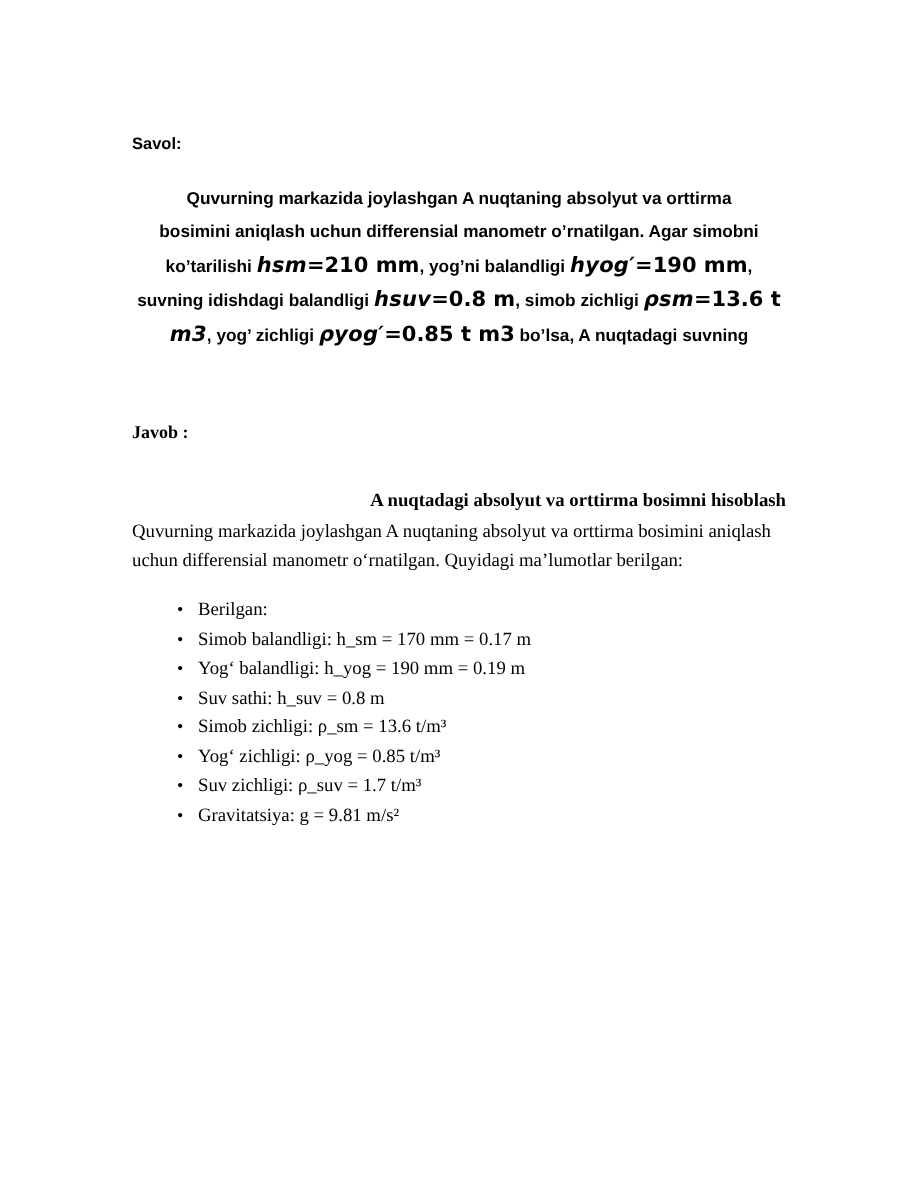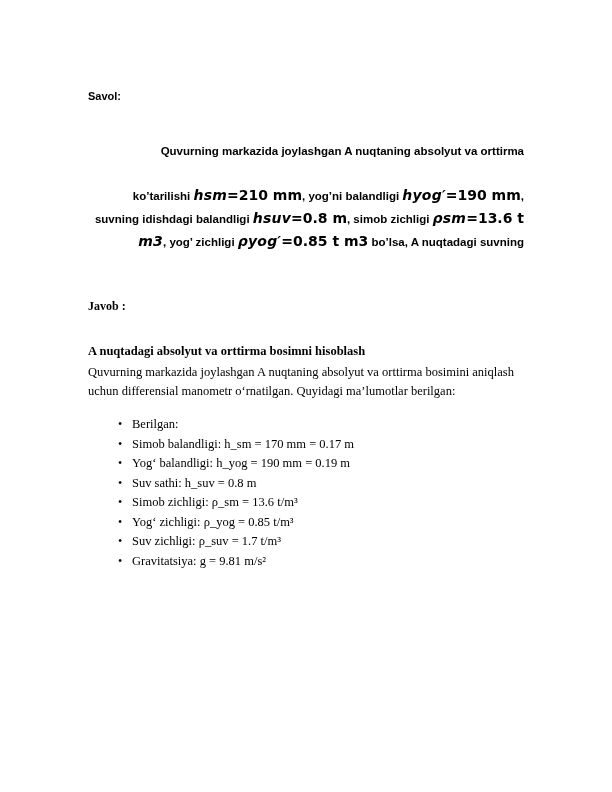--- a/index.html
+++ b/index.html
@@ -33,22 +33,22 @@
     font-weight: bold;
     font-size: 11px;
     line-height: 16px;
     margin: 0 0 0 0;
   }
   .q-body {
     font-family: "Liberation Sans", sans-serif;
     font-weight: bold;
     font-size: 11.5px;
     line-height: 22px;
-    margin-top: 36px;
-    text-align: right;
+    margin-top: 18px;
+    text-align: center;
   }
   .mathvar {
     font-family: "DejaVu Sans", sans-serif;
     font-style: italic;
     font-weight: bold;
     font-size: 14px;
     letter-spacing: 0.2px;
   }
   .mathnum {
     font-family: "DejaVu Sans", sans-serif;
@@ -59,20 +59,21 @@
     font-family: "Liberation Serif", serif;
     font-weight: bold;
     font-size: 12px;
     margin-top: 46px;
   }
   .ans-heading {
     font-family: "Liberation Serif", serif;
     font-weight: bold;
     font-size: 12.5px;
     margin-top: 30px;
+    text-align: right;
   }
   .ans-para {
     font-family: "Liberation Serif", serif;
     font-size: 12.5px;
     line-height: 19px;
     margin-top: 4px;
     text-align: left;
   }
   ul.bullets {
     margin: 14px 0 0 0;
@@ -97,21 +98,21 @@
 </head>
 <body>
 
 <div class="page">
   <div class="content">
 
     <div class="label-savol">Savol:</div>
 
     <div class="q-body">
       <span>Quvurning markazida joylashgan A nuqtaning absolyut va orttirma</span><br>
-      <br>
+      <span>bosimini aniqlash uchun differensial manometr o’rnatilgan. Agar simobni</span><br>
       <span>ko’tarilishi </span><span class="mathvar">hsm</span><span class="mathnum">=210 mm</span><span>, yog’ni balandligi </span><span class="mathvar">hyog′</span><span class="mathnum">=190 mm</span><span>,</span><br>
       <span>suvning idishdagi balandligi </span><span class="mathvar">hsuv</span><span class="mathnum">=0.8 m</span><span>, simob zichligi </span><span class="mathvar">ρsm</span><span class="mathnum">=13.6 t</span><br>
       <span class="mathvar">m3</span><span>, yog’ zichligi </span><span class="mathvar">ρyog′</span><span class="mathnum">=0.85 t m3</span><span> bo’lsa, A nuqtadagi suvning</span><br>
     </div>
 
     <div class="label-javob">Javob :</div>
 
     <div class="ans-heading">A nuqtadagi absolyut va orttirma bosimni hisoblash</div>
 
     <div class="ans-para">Quvurning markazida joylashgan A nuqtaning absolyut va orttirma bosimini aniqlash uchun differensial manometr o‘rnatilgan. Quyidagi ma’lumotlar berilgan:</div>

